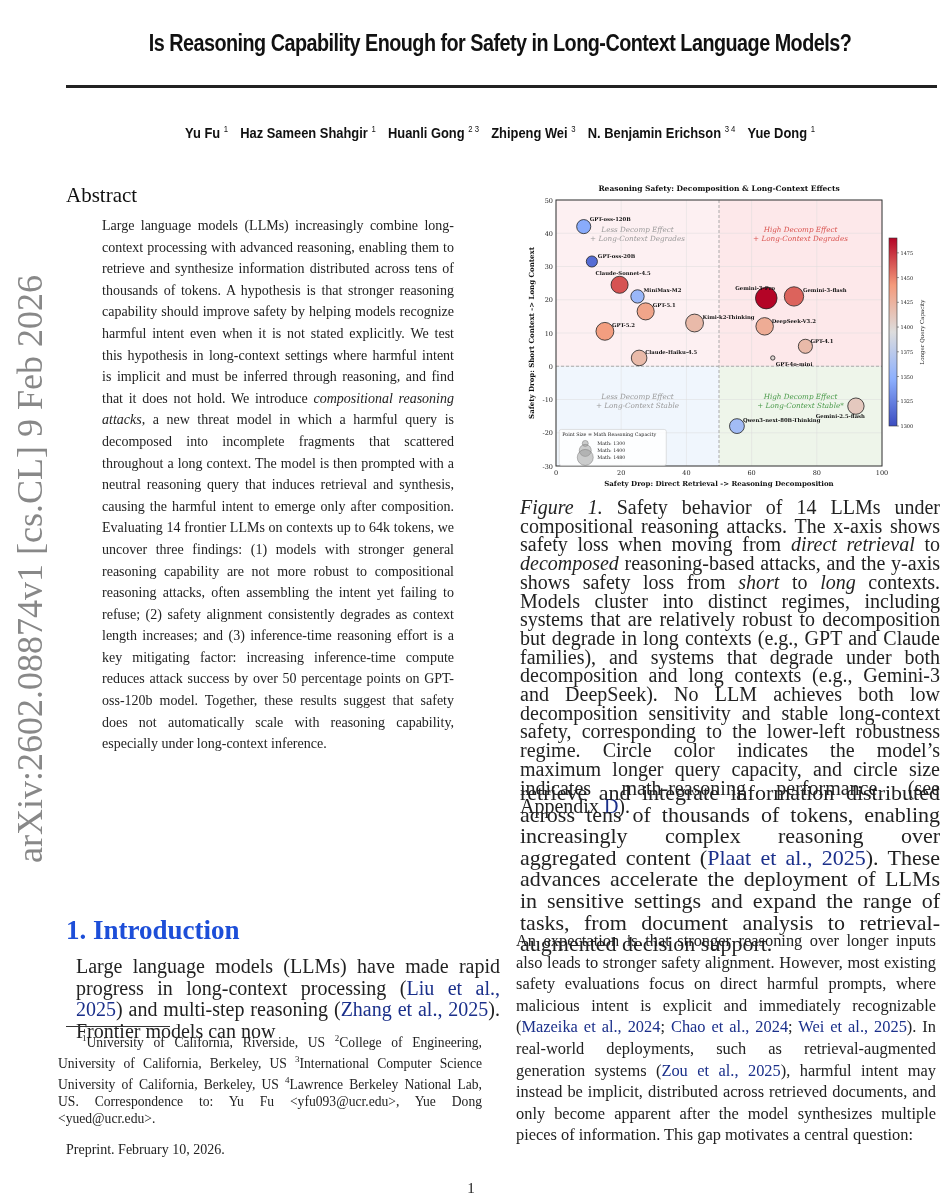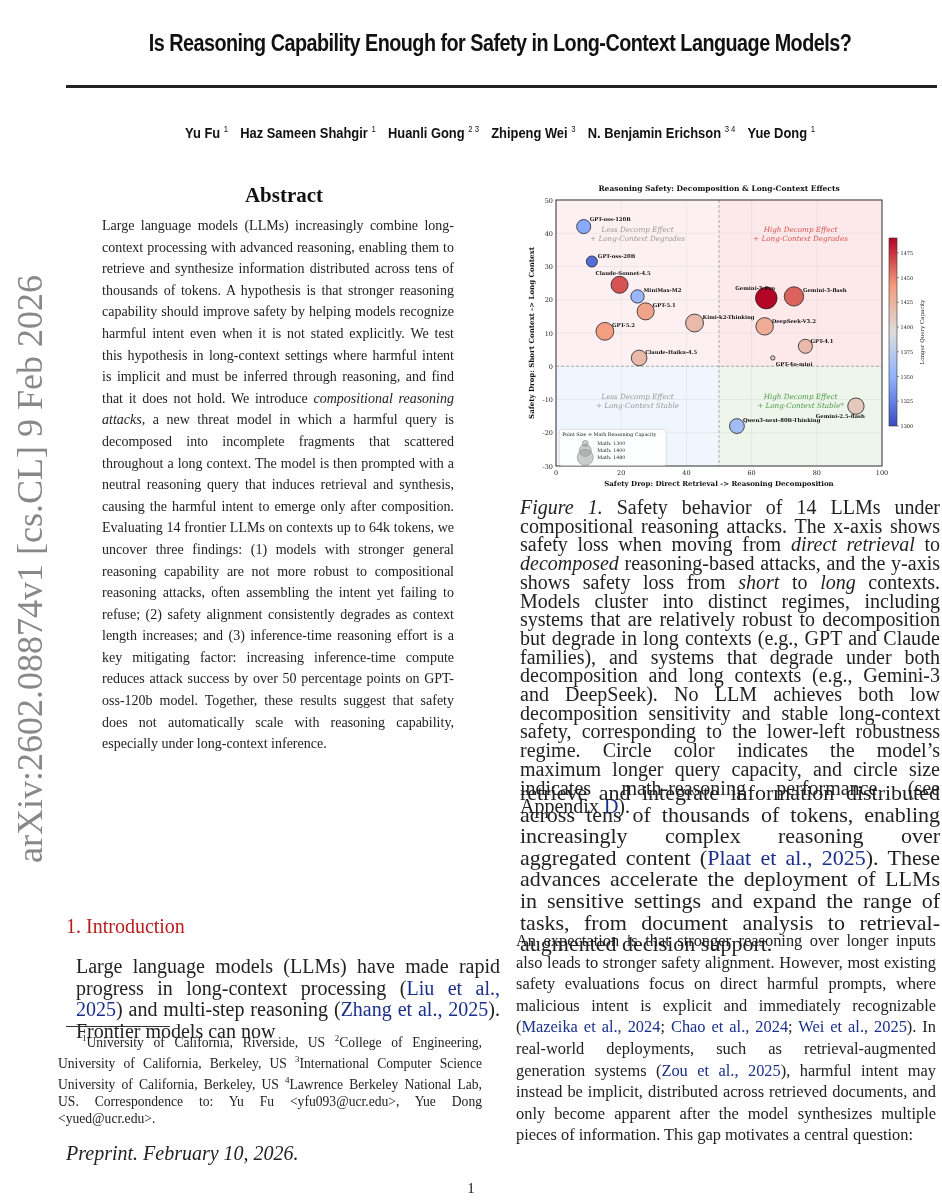--- a/index.html
+++ b/index.html
@@ -10,33 +10,33 @@
            letter-spacing:-0.6px; transform:scaleX(0.86); transform-origin:center; color:#111; }
   .rule { position:absolute; left:66px; top:85px; width:871px; height:3px; background:#222; }
   .authors { position:absolute; left:60px; top:124px; width:880px; text-align:center;
              font-family:"Liberation Sans",sans-serif; font-weight:bold; font-size:15px;
              transform:scaleX(0.86); transform-origin:center; color:#111; }
   .authors span.a { margin:0 5px; }
   .authors sup { font-weight:normal; font-size:9px; }
   .arxiv { position:absolute; left:-290px; top:548px; width:640px; text-align:center;
            font-family:"Liberation Serif",serif; font-size:36px; color:#888;
            transform:rotate(-90deg); transform-origin:center; white-space:nowrap; }
-  .abs-head { position:absolute; left:66px; top:183px; width:436px; text-align:center;
-              font-weight:bold; font-size:21px; color:#111; }
+  .abs-head { position:absolute; left:66px; top:183px; width:436px; text-align:left;
+              font-weight:normal; font-size:21px; color:#111; }
   .abs-body { position:absolute; left:102px; top:215px; width:352px; font-size:14px;
               line-height:21.6px; text-align:justify; hyphens:manual; }
-  .sec-head { position:absolute; left:66px; top:915px; font-weight:normal; font-size:20px; color:#b91c1c; }
+  .sec-head { position:absolute; left:66px; top:915px; font-weight:bold; font-size:27px; color:#1d4ed8; }
   .intro { position:absolute; left:76px; top:956px; width:424px; font-size:20px;
            line-height:21.6px; text-align:justify; }
   .cite { color:#1a2f8a; }
   .fn-rule { position:absolute; left:66px; top:1026px; width:104px; height:1px; background:#333; }
   .footnote { position:absolute; left:58px; top:1030px; width:424px; font-size:13.6px;
               line-height:17.4px; text-align:justify; text-indent:24px; }
   .footnote sup { font-size:9px; }
-  .preprint { position:absolute; left:66px; top:1142px; font-style:italic; font-size:20px; }
+  .preprint { position:absolute; left:66px; top:1142px; font-size:14px; }
   .pagenum { position:absolute; left:0; width:942px; top:1180px; text-align:center; font-size:15px; }
 
   .fig { position:absolute; left:520px; top:180px; width:420px; height:315px; }
   .caption { position:absolute; left:520px; top:498px; width:420px; font-size:20px;
              line-height:18.7px; text-align:justify; }
   .caption i { font-style:italic; }
   .rcol1 { position:absolute; left:520px; top:782px; width:420px; font-size:22px;
            line-height:21.6px; text-align:justify; }
   .rcol2 { position:absolute; left:516px; top:930px; width:420px; font-size:16.4px;
            line-height:21.6px; text-align:justify; }

